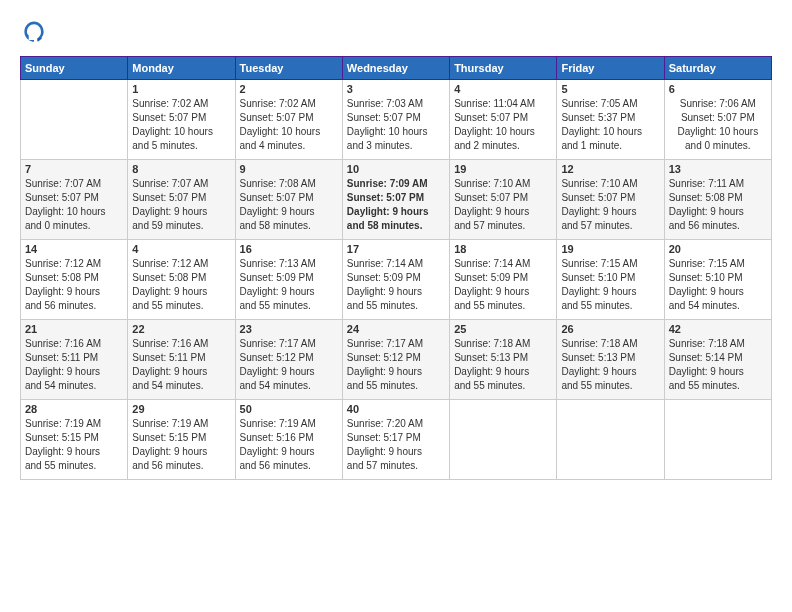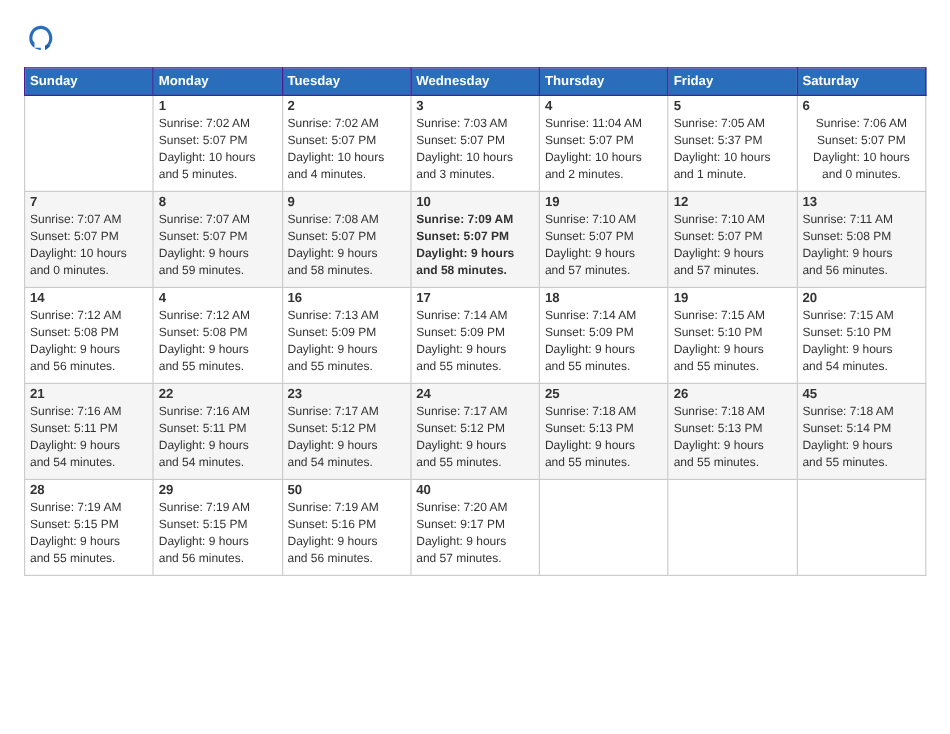--- a/index.html
+++ b/index.html
@@ -313,21 +313,21 @@
 and 55 minutes.</div>
           </td>
           <td>
             <span class="day-number">26</span>
             <div class="cell-text" style="white-space: pre-line;">Sunrise: 7:18 AM
 Sunset: 5:13 PM
 Daylight: 9 hours
 and 55 minutes.</div>
           </td>
           <td>
-            <span class="day-number">45</span>
+            <span class="day-number">42</span>
             <div class="cell-text" style="white-space: pre-line;">Sunrise: 7:18 AM
 Sunset: 5:14 PM
 Daylight: 9 hours
 and 55 minutes.</div>
           </td>
         </tr>
         <tr>
           <td>
             <span class="day-number">28</span>
             <div class="cell-text" style="white-space: pre-line;">Sunrise: 7:19 AM
@@ -345,21 +345,21 @@
           <td>
             <span class="day-number">50</span>
             <div class="cell-text" style="white-space: pre-line;">Sunrise: 7:19 AM
 Sunset: 5:16 PM
 Daylight: 9 hours
 and 56 minutes.</div>
           </td>
           <td>
             <span class="day-number">40</span>
             <div class="cell-text" style="white-space: pre-line;">Sunrise: 7:20 AM
-Sunset: 9:17 PM
+Sunset: 5:17 PM
 Daylight: 9 hours
 and 57 minutes.</div>
           </td>
           <td class="empty-cell"></td>
           <td class="empty-cell"></td>
           <td class="empty-cell"></td>
         </tr>
       </tbody>
   </table>
 </div>

